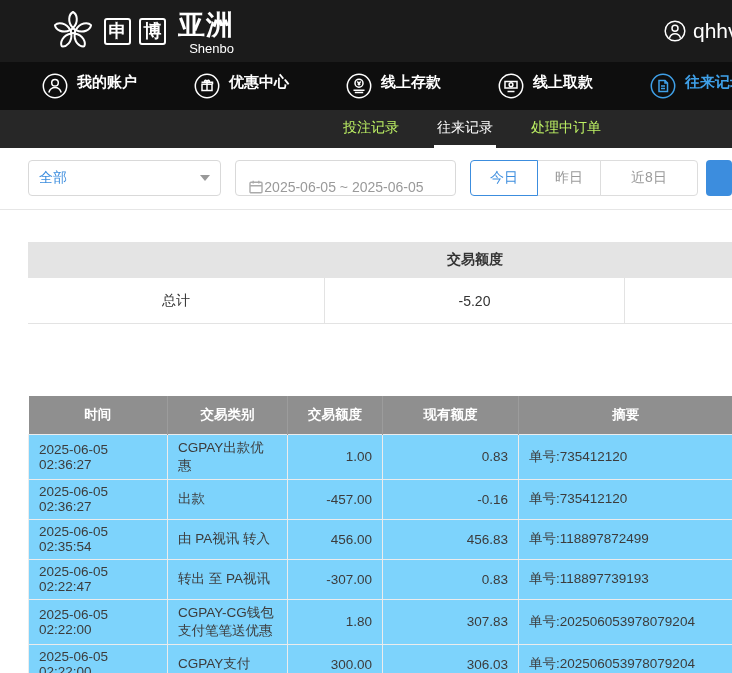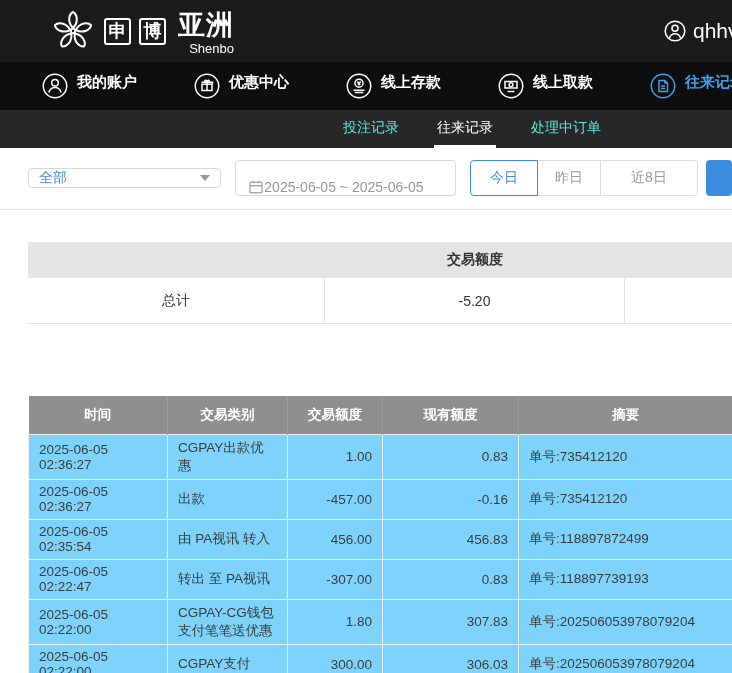--- a/index.html
+++ b/index.html
@@ -22,26 +22,26 @@
     gap:7px; color:#fff; font-size:21px; cursor:pointer; white-space:nowrap; }
   
   .mainnav { height:48px; background:#0e0e0e; display:flex; align-items:center;
     padding-left:42px; gap:57px; white-space:nowrap; overflow:hidden; }
   .nav-item { display:flex; align-items:flex-start; gap:9px; color:#fff; font-size:15px;
     font-weight:bold; cursor:pointer; flex:none; }
   .nav-item.active { color:var(--nav-active); }
   
   .subnav { height:38px; background:#272727; display:flex; align-items:stretch;
     padding-left:340px; gap:32px; overflow:hidden; }
-  .subnav-item { display:flex; align-items:center; color:#5eead4; font-size:14px;
+  .subnav-item { display:flex; align-items:center; color:#bef264; font-size:14px;
     cursor:pointer; border-bottom:3px solid transparent; padding:0 3px; }
   .subnav-item.active { color:#fff; border-bottom-color:#fff; }
   
   .filterbar { display:flex; align-items:center; padding:12px 0 13px 28px; border-bottom:1px solid #e6e6e6; }
-  .dropdown { width:198px; height:20px; border:1px solid #d9d9d9; border-radius:4px;
+  .dropdown { width:198px; height:36px; border:1px solid #d9d9d9; border-radius:4px;
     display:flex; align-items:center; padding:0 10px; cursor:pointer; background:#fff; }
   .dropdown-value { color:var(--accent); font-size:14px; flex:1; }
   .caret { width:0; height:0; border-left:5px solid transparent; border-right:5px solid transparent;
     border-top:6px solid #999; }
   .datepicker { width:226px; height:36px; border:1px solid #d9d9d9; border-radius:4px; margin-left:14px;
     display:flex; align-items:flex-end; padding:0 12px; color:#9a9a9a; font-size:14px; cursor:pointer; }
   .btn-group { display:flex; margin-left:14px; }
   .fbtn { height:36px; background:#fff; border:1px solid #ddd; color:#9a9a9a; font-size:14px;
     cursor:pointer; display:flex; align-items:center; justify-content:center; font-family:inherit; }
   .fbtn.today { width:68px; border-color:var(--accent); color:var(--accent); border-radius:4px 0 0 4px; z-index:2; }

